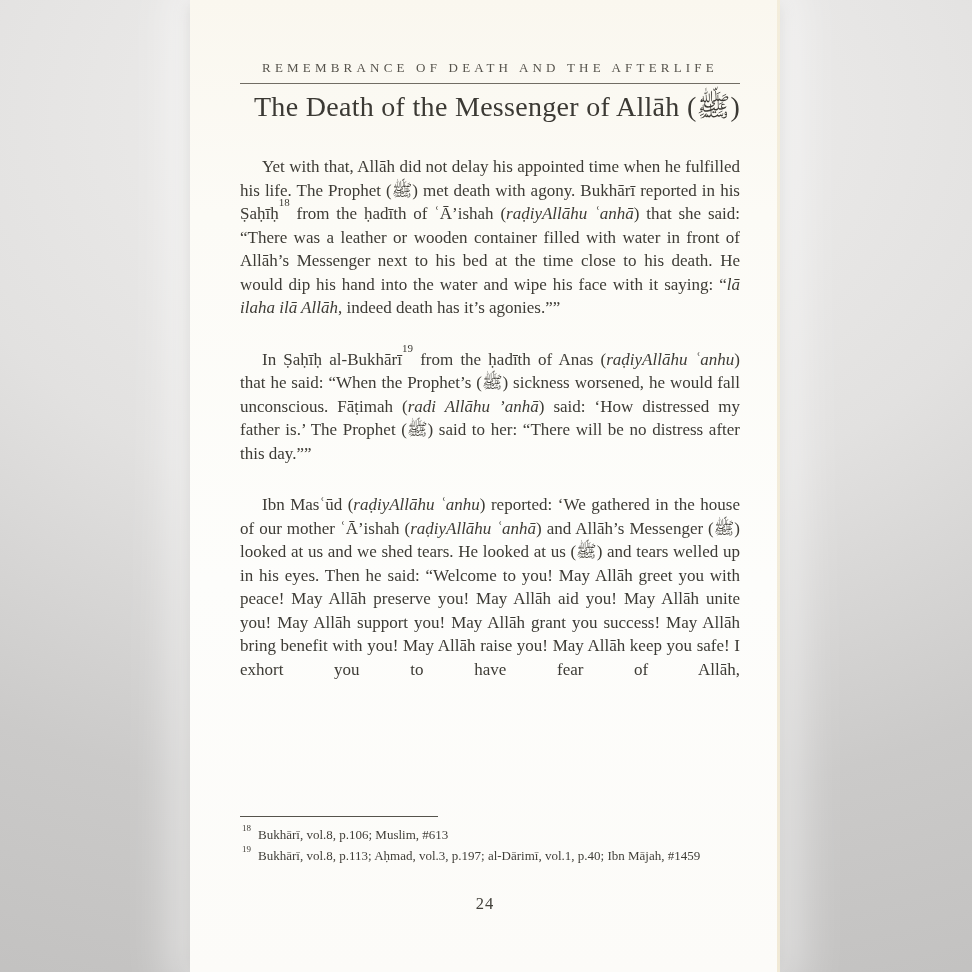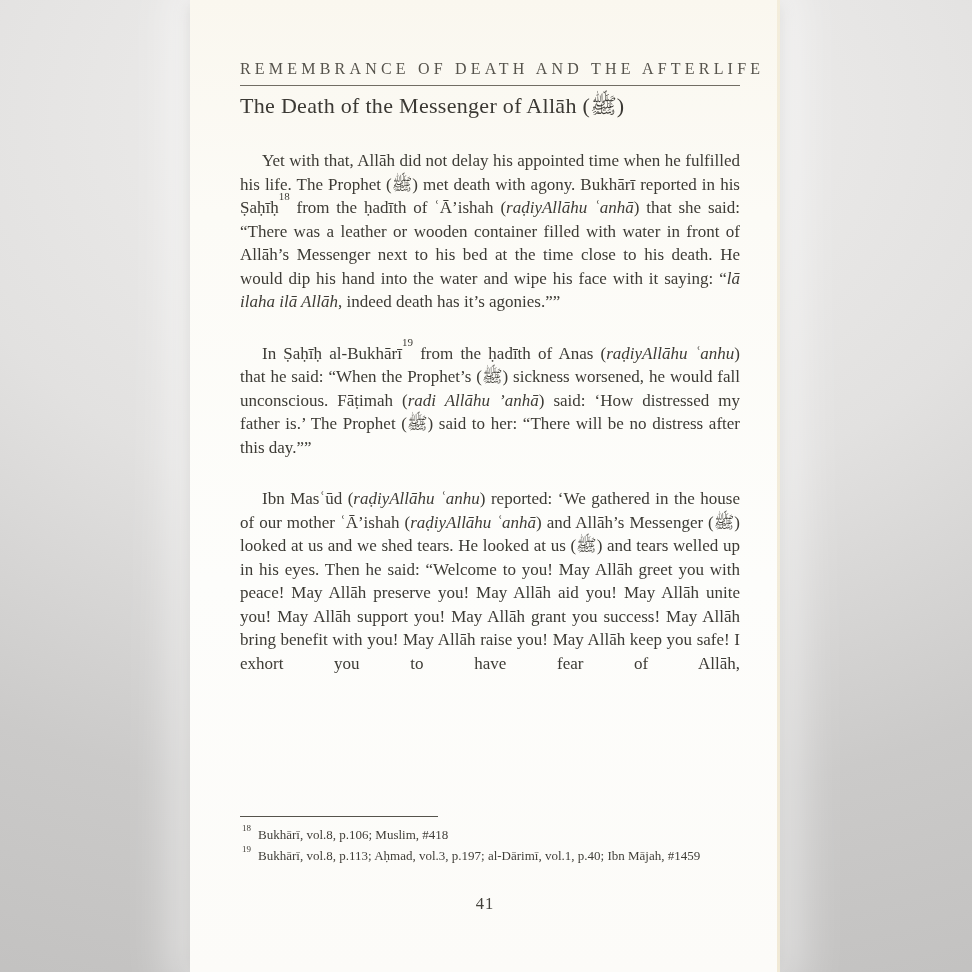--- a/index.html
+++ b/index.html
@@ -27,34 +27,34 @@
     position: absolute; right: 0; top: 0;
     width: 3px; height: 100%;
     background: linear-gradient(180deg, #f1e9d4, #ede3ca);
     opacity: 0.75;
   }
   .text-col { position: absolute; left: 50px; top: 0; width: 500px; }
 
   .running-header {
     margin-top: 60px;
     text-align: center;
-    font-size: 16px;
+    font-size: 13px;
     letter-spacing: 4.2px;
     white-space: nowrap;
     color: #56534c;
   }
   .header-rule { margin-top: 7px; height: 1px; background: #716d64; }
 
   .section-label {
     margin-top: 16px; text-align: center;
     font-size: 19px; color: #3f3d37;
   }
   .section-title {
-    margin: 6px 0 0; text-align: left;
-    font-size: 22px; font-weight: 400; color: #3b3934;
+    margin: 6px 0 0; text-align: right;
+    font-size: 28px; font-weight: 400; color: #3b3934;
     letter-spacing: 0.3px;
   }
 
   .body-text {
     margin-top: 25px;
     color: #3d3b35;
     font-size: 17px;
     line-height: 23.5px;
     text-align: justify;
   }
@@ -102,22 +102,22 @@
       <div class="body-text">
         <p><span>Yet with that, Allāh did not delay his appointed time when he fulfilled his life. The Prophet (ﷺ) met death with agony. Bukhārī reported in his Ṣaḥīḥ</span><sup>18</sup><span> from the ḥadīth of ʿĀ’ishah (</span><span class="it">raḍiyAllāhu ʿanhā</span><span>) that she said: “There was a leather or wooden container filled with water in front of Allāh’s Messenger next to his bed at the time close to his death. He would dip his hand into the water and wipe his face with it saying: “</span><span class="it">lā ilaha ilā Allāh</span><span>, indeed death has it’s agonies.””</span></p>
         <p><span>In Ṣaḥīḥ al-Bukhārī</span><sup>19</sup><span> from the ḥadīth of Anas (</span><span class="it">raḍiyAllāhu ʿanhu</span><span>) that he said: “When the Prophet’s (ﷺ) sickness worsened, he would fall unconscious. Fāṭimah (</span><span class="it">radi Allāhu ’anhā</span><span>) said: ‘How distressed my father is.’ The Prophet (ﷺ) said to her: “There will be no distress after this day.””</span></p>
         <p class="continued"><span>Ibn Masʿūd (</span><span class="it">raḍiyAllāhu ʿanhu</span><span>) reported: ‘We gathered in the house of our mother ʿĀ’ishah (</span><span class="it">raḍiyAllāhu ʿanhā</span><span>) and Allāh’s Messenger (ﷺ) looked at us and we shed tears. He looked at us (ﷺ) and tears welled up in his eyes. Then he said: “Welcome to you! May Allāh greet you with peace! May Allāh preserve you! May Allāh aid you! May Allāh unite you! May Allāh support you! May Allāh grant you success! May Allāh bring benefit with you! May Allāh raise you! May Allāh keep you safe! I exhort you to have fear of Allāh,</span></p>
       </div>
     </div>
 
     <div class="footnotes">
       <div class="footnote-rule"></div>
       <div class="footnote">
-        <sup>18</sup><span>Bukhārī, vol.8, p.106; Muslim, #418</span>
+        <sup>18</sup><span>Bukhārī, vol.8, p.106; Muslim, #613</span>
       </div>
       <div class="footnote">
         <sup>19</sup><span>Bukhārī, vol.8, p.113; Aḥmad, vol.3, p.197; al-Dārimī, vol.1, p.40; Ibn Mājah, #1459</span>
       </div>
     </div>
 
-    <div class="page-number">41</div>
+    <div class="page-number">24</div>
   </div>
 </div>
 
 </body></html>

